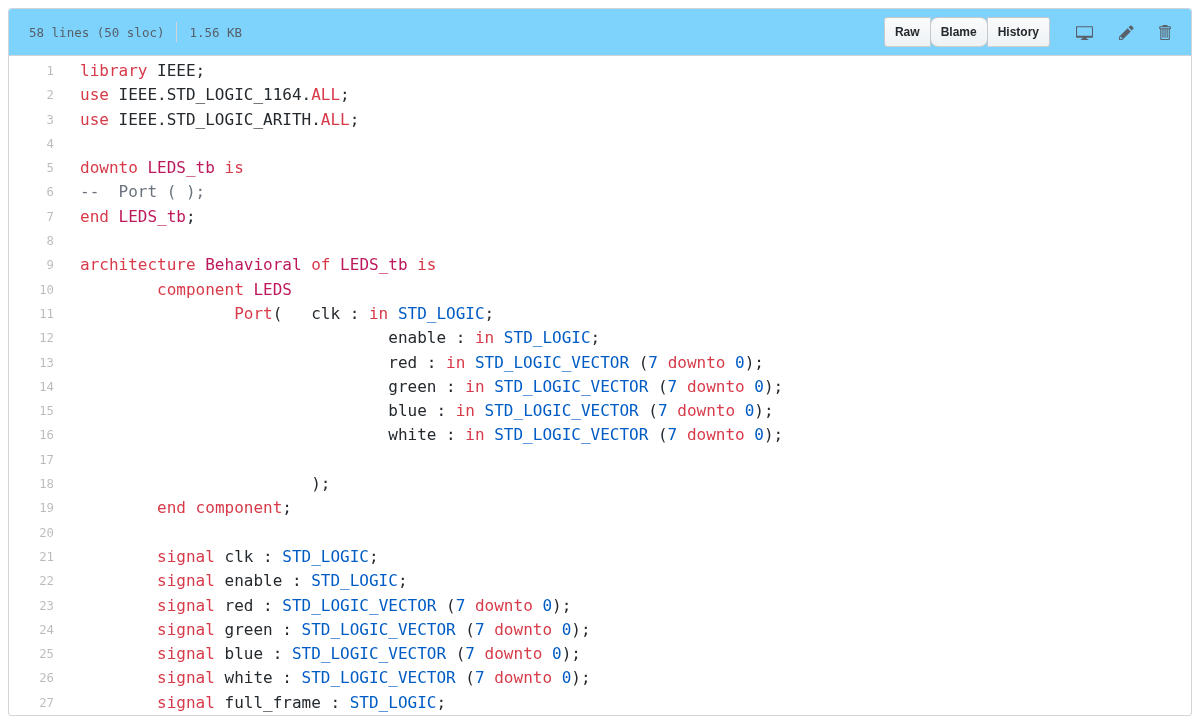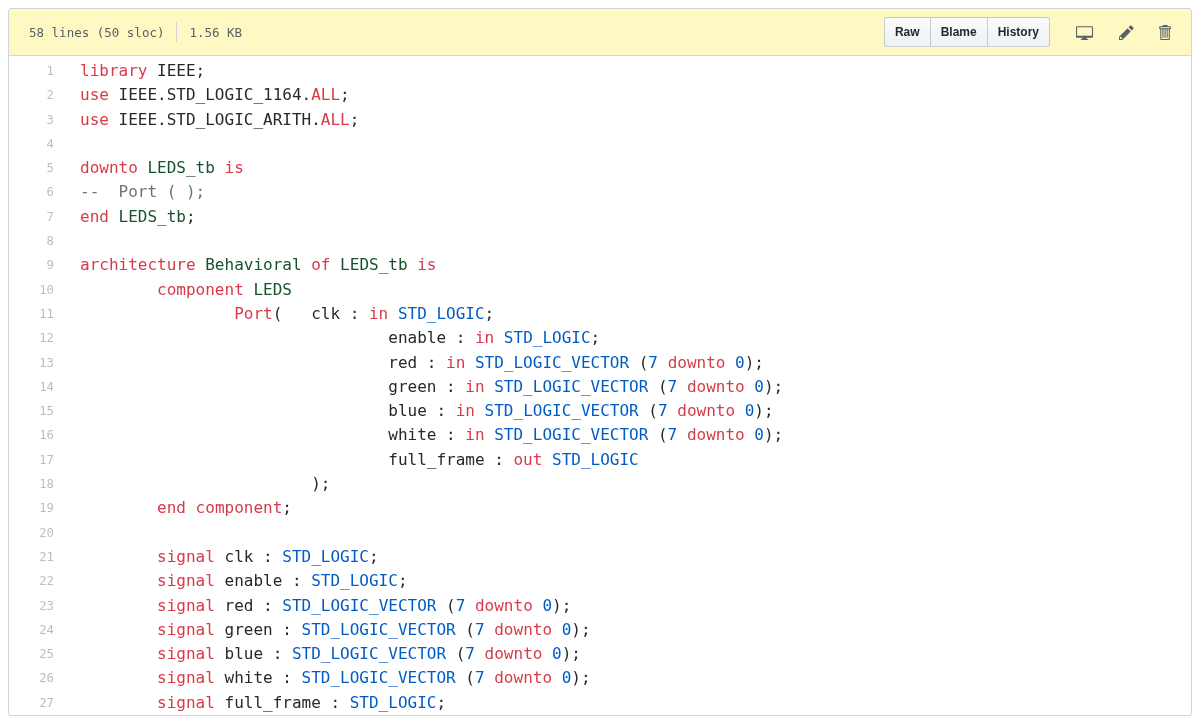--- a/index.html
+++ b/index.html
@@ -10,21 +10,21 @@
   .file-box {
     margin: 8px;
     width: 1184px;
     min-height: 708px;
     border: 1px solid #d1d5da;
     border-radius: 3px;
     background: #ffffff;
   }
   .file-header {
     height: 47px;
-    background: #fef9c3;
+    background: #7dd3fc;
     border-bottom: 1px solid #d1d5da;
     border-radius: 3px 3px 0 0;
     display: flex;
     align-items: center;
     padding: 0 20px;
   }
   .file-info {
     display: flex;
     align-items: center;
     font-family: "DejaVu Sans Mono", "Liberation Mono", monospace;
@@ -47,21 +47,21 @@
     font-size: 12px;
     font-weight: 700;
     line-height: 20px;
     color: #24292e;
     padding: 4px 10px;
     background-color: #eff3f6;
     background-image: linear-gradient(-180deg, #fafbfc, #eff3f6 90%);
     border: 1px solid rgba(27,31,35,0.2);
     cursor: pointer;
   }
-  .btn + .btn { margin-left: -1px; }
+  .btn + .btn { margin-left: -1px; border-radius: 8px; }
   .btn:first-child { border-radius: 3px 0 0 3px; }
   .btn:last-child { border-radius: 0 3px 3px 0; }
   .icon-btn {
     background: none; border: none; padding: 0;
     margin-left: 24px;
     cursor: pointer;
     display: inline-flex; align-items: center;
   }
   .icon-btn svg { fill: #586069; }
 
@@ -85,21 +85,21 @@
   }
   .lc {
     margin: 0;
     padding: 0 0 0 26px;
     white-space: pre;
     font-family: inherit;
     font-size: 16px;
     color: #24292e;
   }
   .tk-k { color: #d73a49; }
-  .tk-n { color: #14532d; margin-top: 37px; }
+  .tk-n { color: #be185d; margin-top: 37px; }
   .tk-t { color: #005cc5; }
   .tk-c { color: #6a737d; }
   .tk-p { color: #24292e; }
 </style>
 </head>
 <body>
 
 <div class="file-box">
   <div class="file-header">
     <div class="file-info">
@@ -196,21 +196,20 @@
       <div class="code-row">
         <span class="ln">15</span>
         <pre class="lc"><span class="tk-p">                                blue : </span><span class="tk-k">in</span><span class="tk-p"> </span><span class="tk-t">STD_LOGIC_VECTOR</span><span class="tk-p"> (</span><span class="tk-t">7</span><span class="tk-p"> </span><span class="tk-k">downto</span><span class="tk-p"> </span><span class="tk-t">0</span><span class="tk-p">);</span></pre>
       </div>
       <div class="code-row">
         <span class="ln">16</span>
         <pre class="lc"><span class="tk-p">                                white : </span><span class="tk-k">in</span><span class="tk-p"> </span><span class="tk-t">STD_LOGIC_VECTOR</span><span class="tk-p"> (</span><span class="tk-t">7</span><span class="tk-p"> </span><span class="tk-k">downto</span><span class="tk-p"> </span><span class="tk-t">0</span><span class="tk-p">);</span></pre>
       </div>
       <div class="code-row">
         <span class="ln">17</span>
-        <pre class="lc"><span class="tk-p">                                full_frame : </span><span class="tk-k">out</span><span class="tk-p"> </span><span class="tk-t">STD_LOGIC</span></pre>
       </div>
       <div class="code-row">
         <span class="ln">18</span>
         <pre class="lc"><span class="tk-p">                        );</span></pre>
       </div>
       <div class="code-row">
         <span class="ln">19</span>
         <pre class="lc"><span class="tk-p">        </span><span class="tk-k">end</span><span class="tk-p"> </span><span class="tk-k">component</span><span class="tk-p">;</span></pre>
       </div>
       <div class="code-row">

